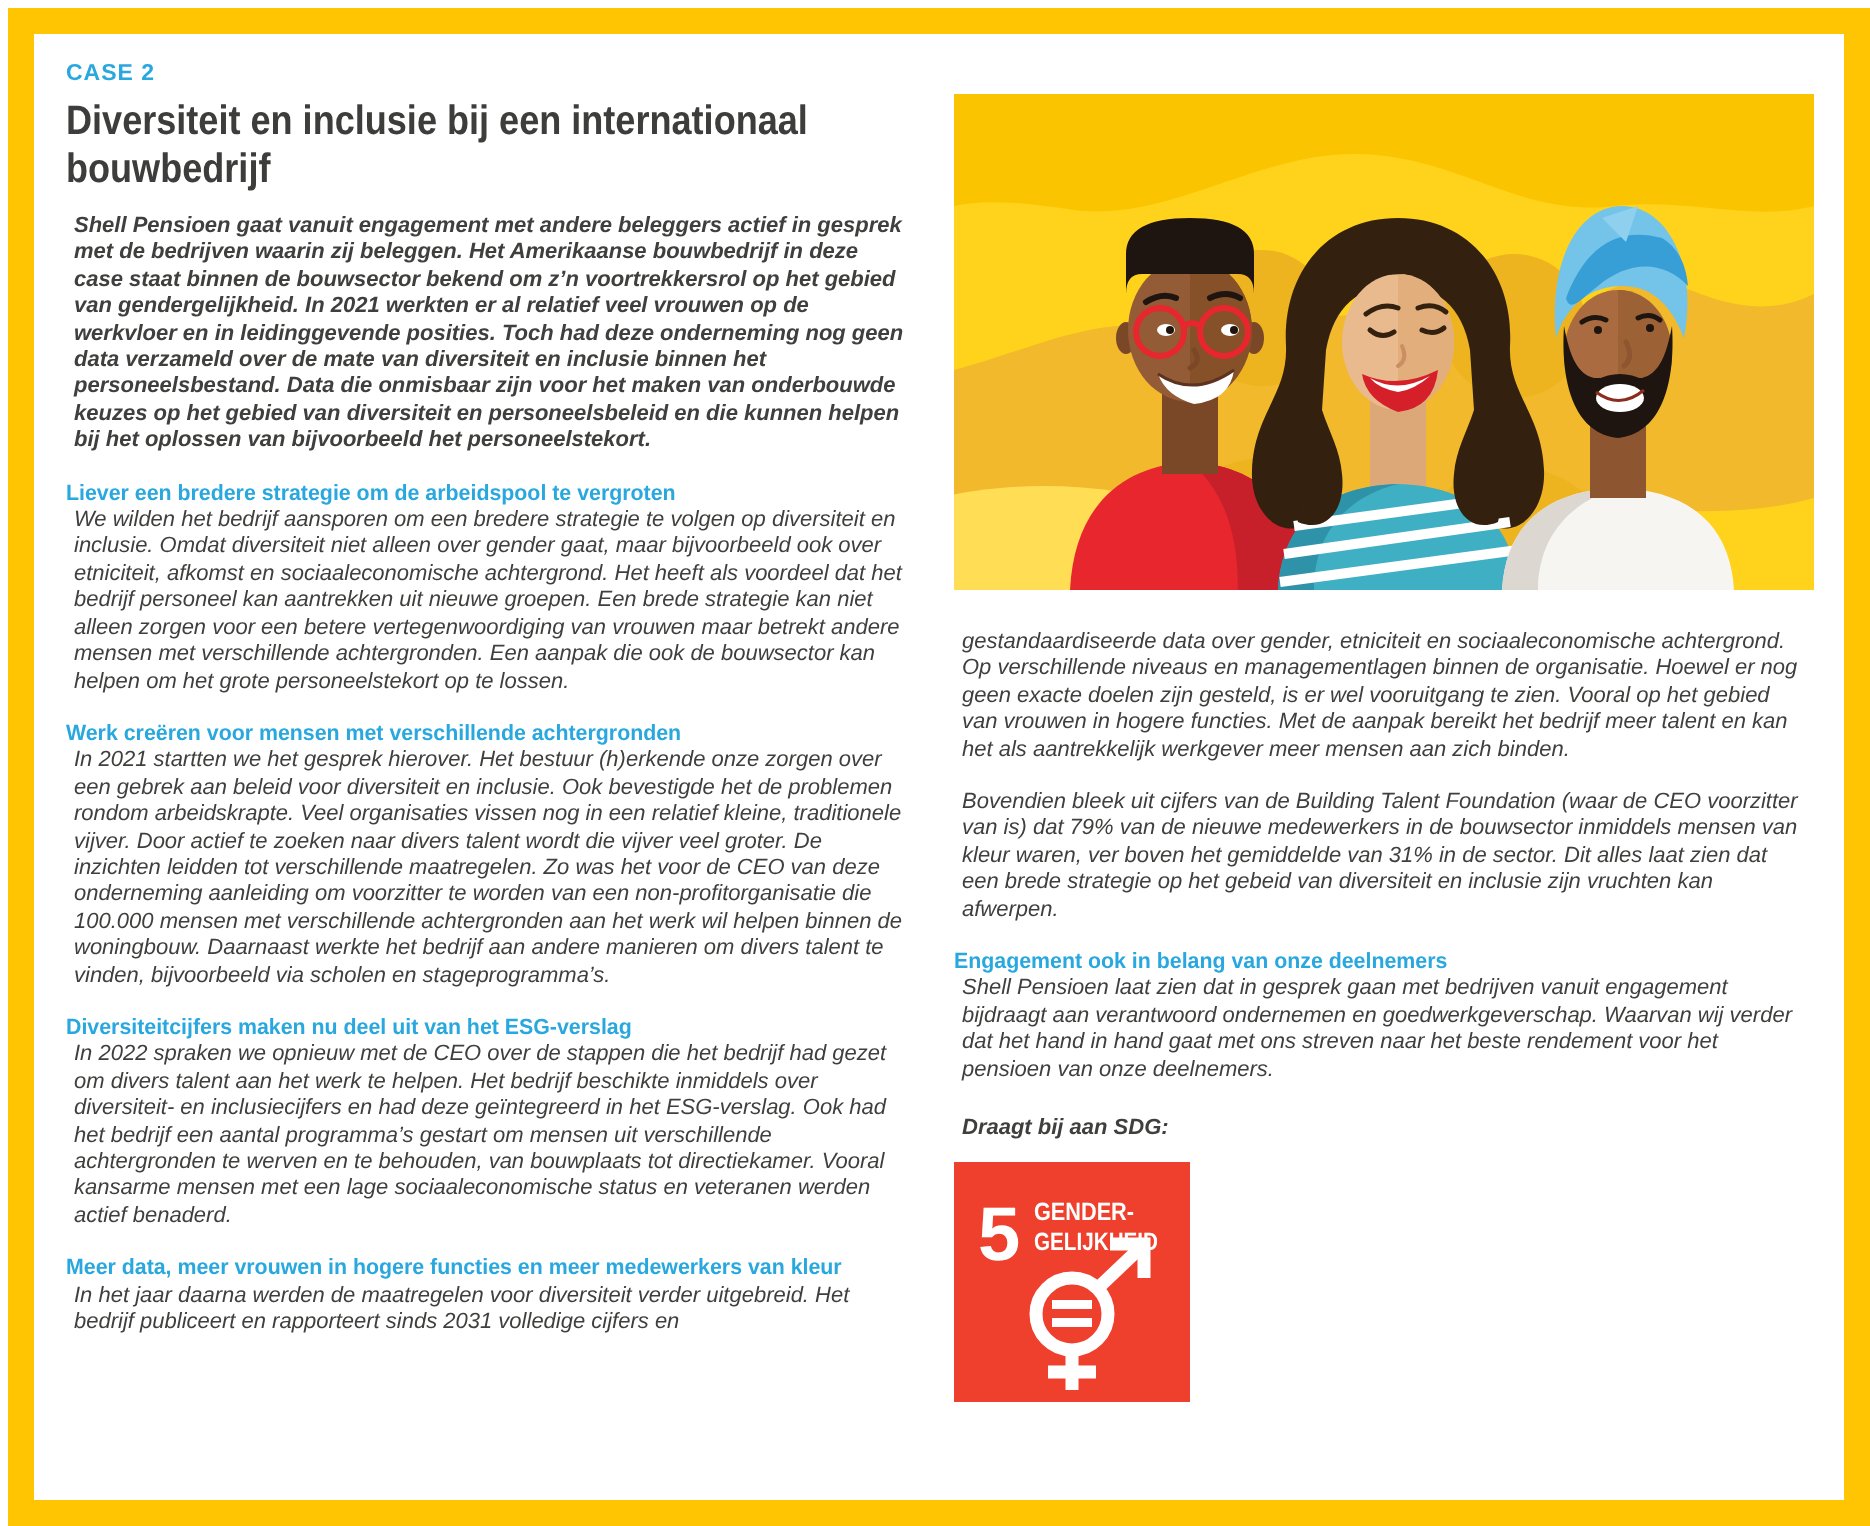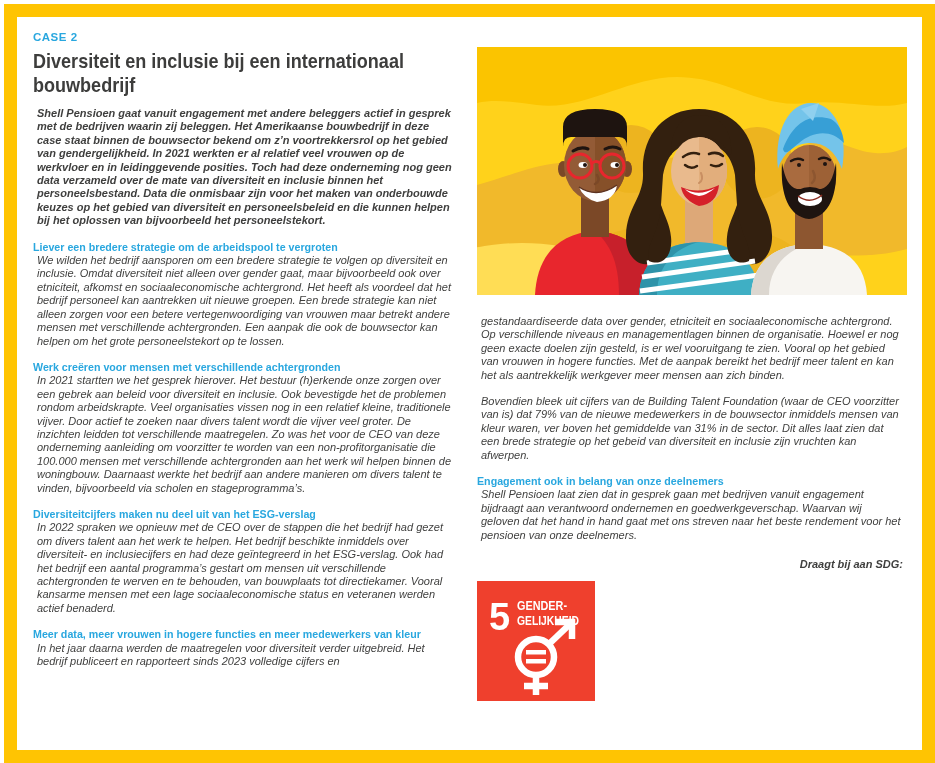--- a/index.html
+++ b/index.html
@@ -28,21 +28,21 @@
   p{margin:4px;font-size:11px;line-height:13.4px;color:#3F3F3E;font-style:italic;}
   .intro{margin-top:10px;font-weight:700;}
   .subhead{
     margin:13px 0 0 0;font-size:11px;line-height:13.4px;font-weight:700;color:#29A7DF;
     white-space:nowrap;transform:scaleX(.97);transform-origin:0 50%;
   }
   .body-text{margin-top:0;}
   .para{margin-top:13px;}
   .first-para{margin-top:20px;}
 
-  .sdg-label{margin-top:16px;font-weight:700;color:#3F3F3E;text-align:right;}
+  .sdg-label{margin-top:16px;font-weight:700;color:#3F3F3E;}
   .sdg-badge{display:block;margin-top:9px;}
   .illustration{display:block;}
 </style>
 </head>
 <body>
 
 <div class="frame">
   <div class="content">
 
     <div class="col-left">
@@ -58,21 +58,21 @@
       <h3 class="subhead">Liever een bredere strategie om de arbeidspool te vergroten</h3>
       <p class="body-text">We wilden het bedrijf aansporen om een bredere strategie te volgen op diversiteit en inclusie. Omdat diversiteit niet alleen over gender gaat, maar bijvoorbeeld ook over etniciteit, afkomst en sociaaleconomische achtergrond. Het heeft als voordeel dat het bedrijf personeel kan aantrekken uit nieuwe groepen. Een brede strategie kan niet alleen zorgen voor een betere vertegenwoordiging van vrouwen maar betrekt andere mensen met verschillende achtergronden. Een aanpak die ook de bouwsector kan helpen om het grote personeelstekort op te lossen.</p>
 
       <h3 class="subhead">Werk creëren voor mensen met verschillende achtergronden</h3>
       <p class="body-text">In 2021 startten we het gesprek hierover. Het bestuur (h)erkende onze zorgen over een gebrek aan beleid voor diversiteit en inclusie. Ook bevestigde het de problemen rondom arbeidskrapte. Veel organisaties vissen nog in een relatief kleine, traditionele vijver. Door actief te zoeken naar divers talent wordt die vijver veel groter. De inzichten leidden tot verschillende maatregelen. Zo was het voor de CEO van deze onderneming aanleiding om voorzitter te worden van een non-profitorganisatie die 100.000 mensen met verschillende achtergronden aan het werk wil helpen binnen de woningbouw. Daarnaast werkte het bedrijf aan andere manieren om divers talent te vinden, bijvoorbeeld via scholen en stageprogramma’s.</p>
 
       <h3 class="subhead">Diversiteitcijfers maken nu deel uit van het ESG-verslag</h3>
       <p class="body-text">In 2022 spraken we opnieuw met de CEO over de stappen die het bedrijf had gezet om divers talent aan het werk te helpen. Het bedrijf beschikte inmiddels over diversiteit- en inclusiecijfers en had deze geïntegreerd in het ESG-verslag. Ook had het bedrijf een aantal programma’s gestart om mensen uit verschillende achtergronden te werven en te behouden, van bouwplaats tot directiekamer. Vooral kansarme mensen met een lage sociaaleconomische status en veteranen werden actief benaderd.</p>
 
       <h3 class="subhead">Meer data, meer vrouwen in hogere functies en meer medewerkers van kleur</h3>
-      <p class="body-text">In het jaar daarna werden de maatregelen voor diversiteit verder uitgebreid. Het bedrijf publiceert en rapporteert sinds 2023 volledige cijfers en</p>
+      <p class="body-text">In het jaar daarna werden de maatregelen voor diversiteit verder uitgebreid. Het bedrijf publiceert en rapporteert sinds 2031 volledige cijfers en</p>
     </div>
 
     <div class="col-right">
 
       <svg class="illustration" width="430" height="248" viewBox="0 0 430 248" aria-hidden="true">
         <rect width="430" height="248" fill="#FFD21B"></rect>
         <path d="M0,0 H430 V56 C400,64 368,52 330,56 C282,62 252,30 200,30 C150,30 108,64 60,58 C38,55 18,52 0,56 Z" fill="#FBC400"></path>
         <path d="M0,138 C30,130 56,118 82,116 C102,114 110,100 130,96 C152,92 168,104 186,110 C202,115 216,98 238,96 C260,94 270,110 292,112 C312,114 320,96 342,94 C364,92 374,104 398,106 C412,107 422,104 430,100 L430,202 C380,216 330,202 270,210 C200,219 120,208 60,216 C40,218 20,220 0,222 Z" fill="#F1B92B"></path>
         <ellipse cx="45" cy="234" rx="98" ry="38" fill="#FFDD55"></ellipse>
 
@@ -152,21 +152,21 @@
             <path d="M306,102 C316,76 332,66 354,72 C361,76 366,84 367,96 C354,82 336,84 322,96 C314,102 308,110 306,102 Z" fill="#379FD6"></path>
             <path d="M324,62 L342,56 L336,74 Z" fill="#8FD0EF"></path>
           </g>
         </g>
       </svg>
 
       <p class="para first-para">gestandaardiseerde data over gender, etniciteit en sociaaleconomische achtergrond. Op verschillende niveaus en managementlagen binnen de organisatie. Hoewel er nog geen exacte doelen zijn gesteld, is er wel vooruitgang te zien. Vooral op het gebied van vrouwen in hogere functies. Met de aanpak bereikt het bedrijf meer talent en kan het als aantrekkelijk werkgever meer mensen aan zich binden.</p>
       <p class="para">Bovendien bleek uit cijfers van de Building Talent Foundation (waar de CEO voorzitter van is) dat 79% van de nieuwe medewerkers in de bouwsector inmiddels mensen van kleur waren, ver boven het gemiddelde van 31% in de sector. Dit alles laat zien dat een brede strategie op het gebeid van diversiteit en inclusie zijn vruchten kan afwerpen.</p>
 
       <h3 class="subhead">Engagement ook in belang van onze deelnemers</h3>
-      <p class="body-text">Shell Pensioen laat zien dat in gesprek gaan met bedrijven vanuit engagement bijdraagt aan verantwoord ondernemen en goedwerkgeverschap. Waarvan wij geloven dat het hand in hand gaat met ons streven naar het beste rendement voor het pensioen van onze deelnemers.</p>
+      <p class="body-text">Shell Pensioen laat zien dat in gesprek gaan met bedrijven vanuit engagement bijdraagt aan verantwoord ondernemen en goedwerkgeverschap. Waarvan wij verder dat het hand in hand gaat met ons streven naar het beste rendement voor het pensioen van onze deelnemers.</p>
 
       <p class="sdg-label">Draagt bij aan SDG:</p>
 
       <svg class="sdg-badge" width="118" height="120" viewBox="0 0 118 120" aria-hidden="true">
         <rect width="118" height="120" fill="#EF402D"></rect>
         <text x="12" y="49" font-family="Liberation Sans, sans-serif" font-size="38" font-weight="bold" fill="#fff">5</text>
         <text x="40" y="29" font-family="Liberation Sans, sans-serif" font-size="12.5" font-weight="bold" fill="#fff" textLength="50" lengthAdjust="spacingAndGlyphs">GENDER-</text>
         <text x="40" y="44" font-family="Liberation Sans, sans-serif" font-size="12.5" font-weight="bold" fill="#fff" textLength="62" lengthAdjust="spacingAndGlyphs">GELIJKHEID</text>
         <g stroke="#fff" stroke-width="6.5" fill="none">
           <circle cx="59" cy="76" r="18"></circle>

